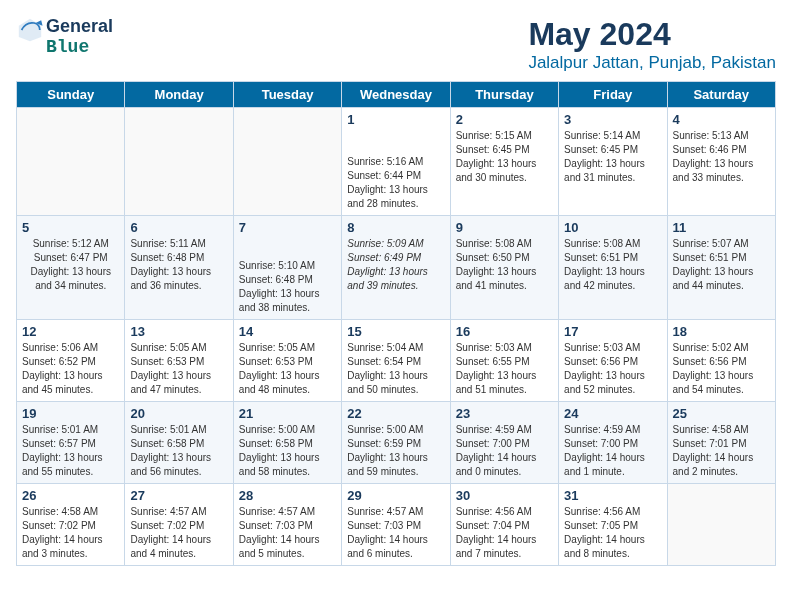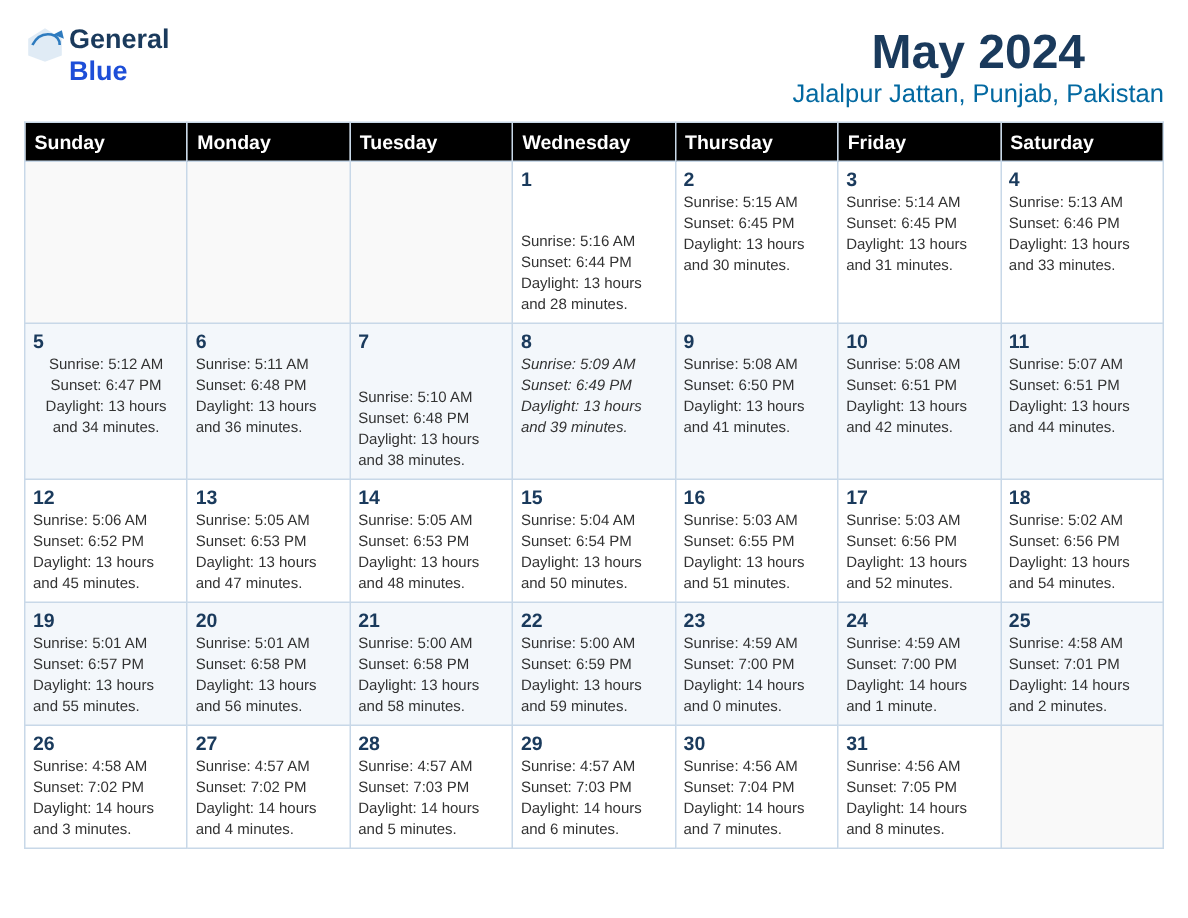--- a/index.html
+++ b/index.html
@@ -20,48 +20,49 @@
       display: flex;
     }
     .logo-text-general {
       font-size: 18px;
       font-weight: bold;
       color: #1a3a5c;
     }
     .logo-text-blue {
       font-size: 18px;
       font-weight: bold;
-      color: #1d4ed8;
+      color: #0f766e;
+      font-family: Liberation Mono, monospace;
     }
     .logo-icon {
       width: 28px;
       height: 28px;
       margin-right: 2px;
     }
     .title-block {
-      text-align: center;
+      text-align: left;
     }
     .month-year {
       font-size: 32px;
       font-weight: bold;
       color: #1a3a5c;
     }
     .location {
       font-size: 17px;
       color: #0369a1;
     }
     .calendar {
       width: 100%;
       border-collapse: collapse;
       margin-top: 8px;
     }
     .calendar th {
-      background-color: #000000;
+      background-color: #0369a1;
       color: #fff;
-      text-align: left;
+      text-align: center;
       padding: 5px 6px;
       font-size: 13px;
       font-weight: bold;
       border: 1px solid #c8d8e8;
     }
     .calendar td {
       vertical-align: top;
       border: 1px solid #c8d8e8;
       padding: 4px 5px;
       width: calc(100% / 7);

